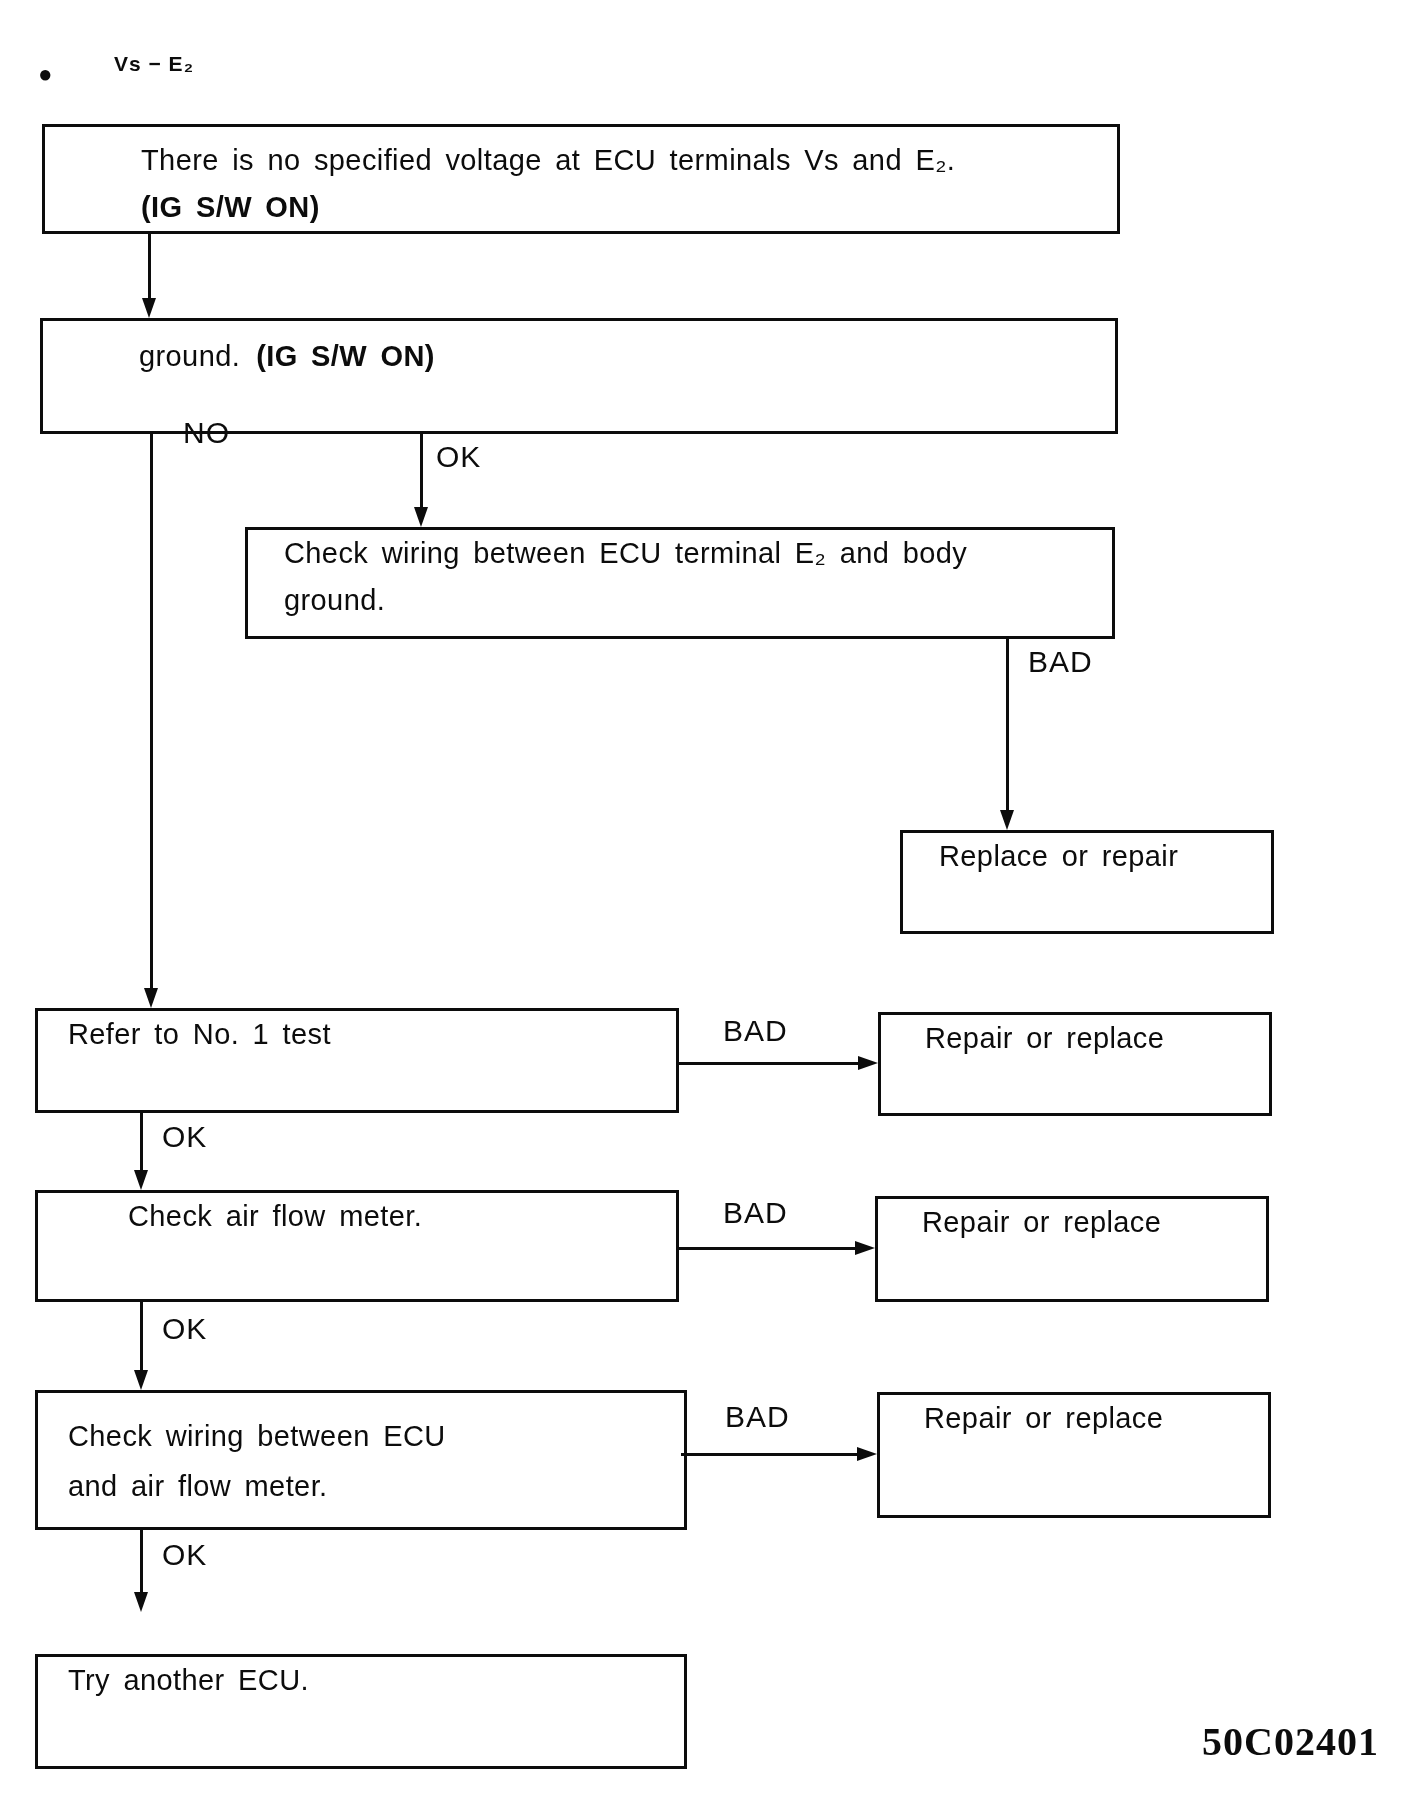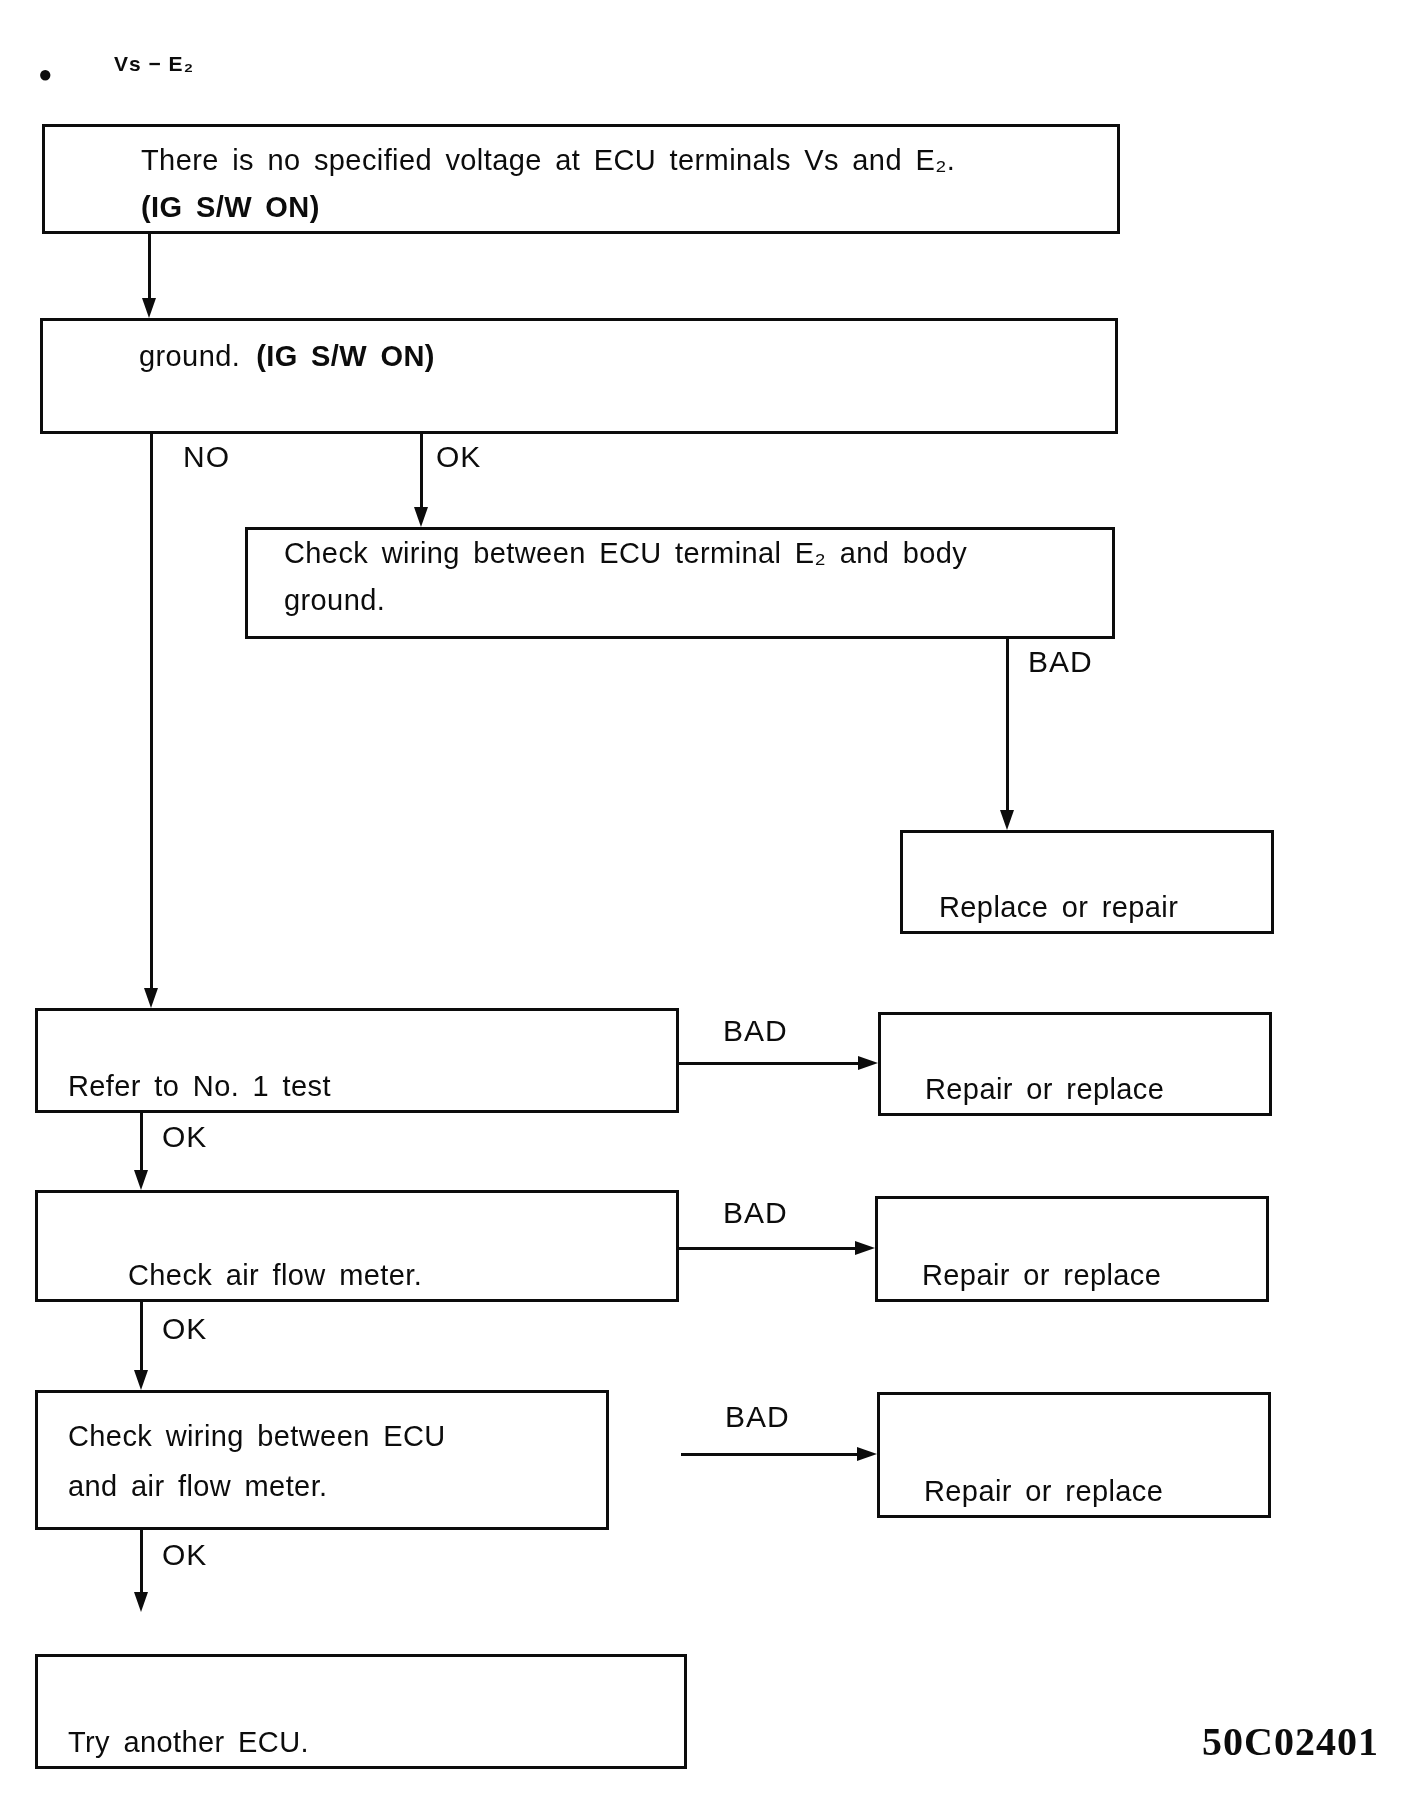--- a/index.html
+++ b/index.html
@@ -10,21 +10,21 @@
   .abs{position:absolute;}
   
   .bullet{font-size:24px;line-height:24px;}
   .title{font-size:21px;font-weight:bold;letter-spacing:1px;}
   
   .fbox{
     position:absolute;border:3px solid #0c0c0c;background:#ffffff;
     box-sizing:border-box;font-size:29px;word-spacing:5px;letter-spacing:.4px;
     line-height:47px;
   }
-  .fbox.center{display:flex;align-items:flex-end;}
+  .fbox.center{display:flex;align-items:flex-start;}
   .b{font-weight:bold;}
   .gap{display:inline-block;width:16px;}
   
   .vline{position:absolute;width:3px;background:#0c0c0c;}
   .hline{position:absolute;height:3px;background:#0c0c0c;}
   .ah-down{position:absolute;width:0;height:0;border-left:7px solid transparent;border-right:7px solid transparent;border-top:20px solid #0c0c0c;}
   .ah-right{position:absolute;width:0;height:0;border-top:7px solid transparent;border-bottom:7px solid transparent;border-left:20px solid #0c0c0c;}
   .edge-label{position:absolute;font-size:30px;letter-spacing:1px;}
   
   .fig-code{position:absolute;font-family:"Liberation Serif",serif;font-weight:bold;font-size:40px;letter-spacing:1px;}
@@ -46,21 +46,21 @@
   <div class="ah-down" style="left:142px;top:298px;"></div>
 
   <div class="fbox" style="left:40px;top:318px;width:1078px;height:116px;padding:12px 18px 0 96px;">
     <div>
       <span>ground.</span><span class="gap"></span><span class="b">(IG S/W ON)</span>
     </div>
   </div>
 
   <div class="vline" style="left:150px;top:434px;height:556px;"></div>
   <div class="ah-down" style="left:144px;top:988px;"></div>
-  <span class="edge-label" style="left:183px;top:440px;">NO</span>
+  <span class="edge-label" style="left:183px;top:416px;">NO</span>
 
   <div class="vline" style="left:420px;top:434px;height:75px;"></div>
   <div class="ah-down" style="left:414px;top:507px;"></div>
   <span class="edge-label" style="left:436px;top:440px;">OK</span>
 
   <div class="fbox" style="left:245px;top:527px;width:870px;height:112px;padding:0 18px 0 36px;">
     <div>Check wiring between ECU terminal E₂ and body</div>
     <div>ground.</div>
   </div>
 
@@ -97,21 +97,21 @@
   <span class="edge-label" style="left:723px;top:1196px;">BAD</span>
 
   <div class="fbox center" style="left:875px;top:1196px;width:394px;height:106px;padding-left:44px;">
     <span>Repair or replace</span>
   </div>
 
   <div class="vline" style="left:140px;top:1302px;height:70px;"></div>
   <div class="ah-down" style="left:134px;top:1370px;"></div>
   <span class="edge-label" style="left:162px;top:1312px;">OK</span>
 
-  <div class="fbox" style="left:35px;top:1390px;width:574px;height:140px;padding:18px 18px 0 30px;line-height:50px;">
+  <div class="fbox" style="left:35px;top:1390px;width:652px;height:140px;padding:18px 18px 0 30px;line-height:50px;">
     <div>Check wiring between ECU</div>
     <div>and air flow meter.</div>
   </div>
 
   <div class="hline" style="left:681px;top:1453px;width:178px;"></div>
   <div class="ah-right" style="left:857px;top:1447px;"></div>
   <span class="edge-label" style="left:725px;top:1400px;">BAD</span>
 
   <div class="fbox center" style="left:877px;top:1392px;width:394px;height:126px;padding-left:44px;">
     <span>Repair or replace</span>

